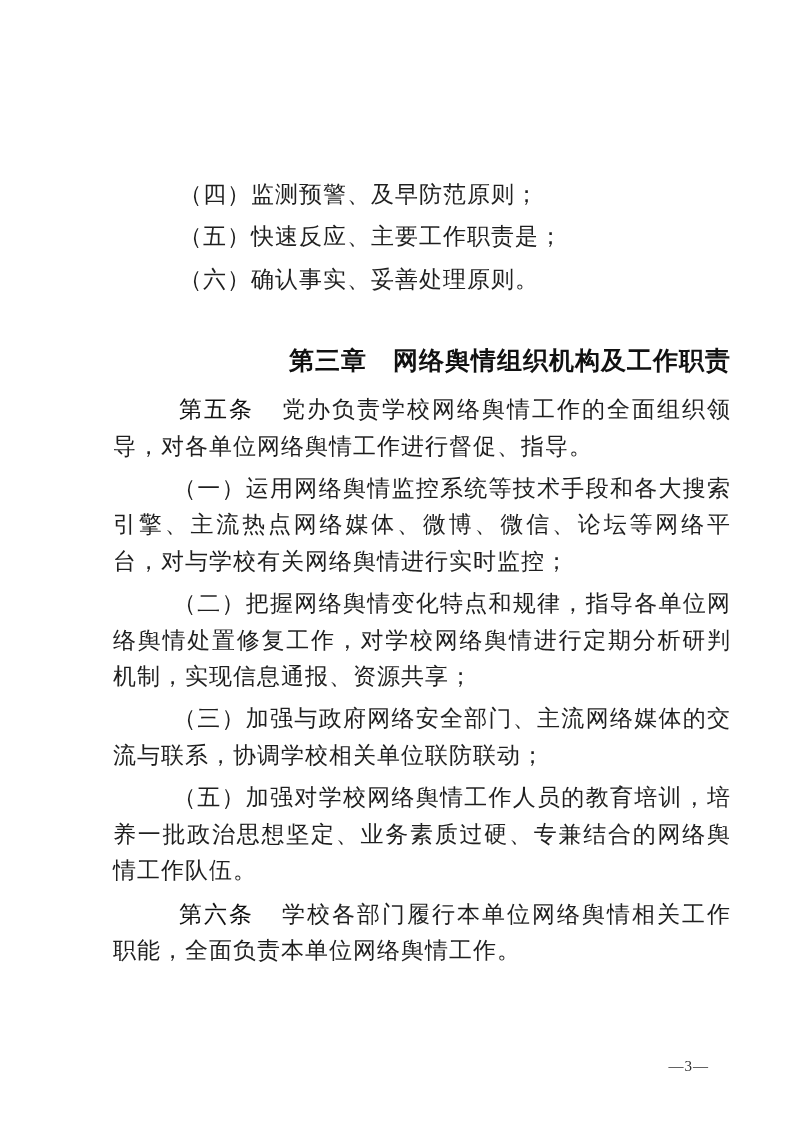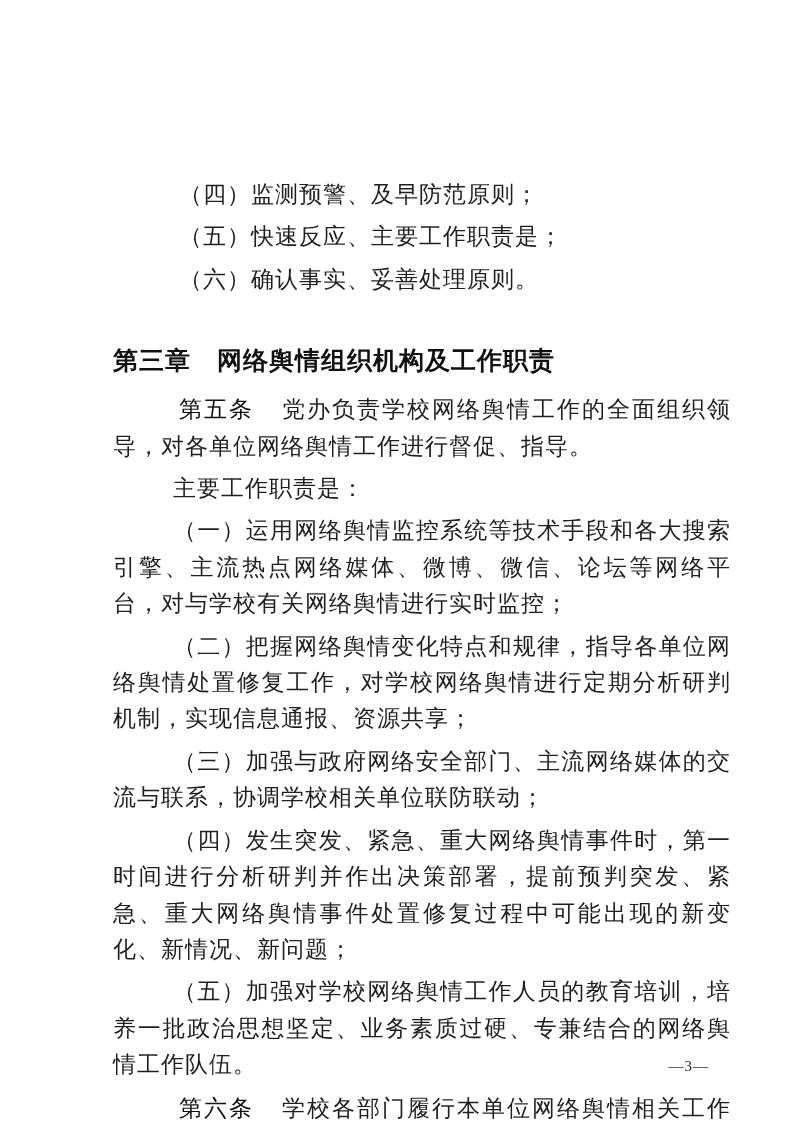--- a/index.html
+++ b/index.html
@@ -29,21 +29,21 @@
   }
   .principles .para { text-align: left; }
   .chapter-title {
     margin-top: 42px;
     margin-bottom: 11px;
     font-family: "Liberation Sans", "DejaVu Sans", sans-serif;
     font-weight: 700;
     font-size: 25px;
     line-height: 40px;
     letter-spacing: 1px;
-    text-align: left;
+    text-align: right;
     color: #111111;
   }
   .article-label {
     font-family: "Liberation Sans", "DejaVu Sans", sans-serif;
     font-weight: 400;
     color: #111111;
     margin-right: 22px;
   }
   .page-number {
     position: absolute;
@@ -65,26 +65,24 @@
     <div class="principles">
       <p class="para">（四）监测预警、及早防范原则；</p>
       <p class="para">（五）快速反应、主要工作职责是；</p>
       <p class="para">（六）确认事实、妥善处理原则。</p>
     </div>
 
     <h1 class="chapter-title">第三章　网络舆情组织机构及工作职责</h1>
 
     <p class="para"><span class="article-label">第五条</span><span>党办负责学校网络舆情工作的全面组织领导，对各单位网络舆情工作进行督促、指导。</span></p>
 
-    <p class="para">主要工作职责是：</p>
 
     <p class="para">（一）运用网络舆情监控系统等技术手段和各大搜索引擎、主流热点网络媒体、微博、微信、论坛等网络平台，对与学校有关网络舆情进行实时监控；</p>
     <p class="para">（二）把握网络舆情变化特点和规律，指导各单位网络舆情处置修复工作，对学校网络舆情进行定期分析研判机制，实现信息通报、资源共享；</p>
     <p class="para">（三）加强与政府网络安全部门、主流网络媒体的交流与联系，协调学校相关单位联防联动；</p>
-    <p class="para">（四）发生突发、紧急、重大网络舆情事件时，第一时间进行分析研判并作出决策部署，提前预判突发、紧急、重大网络舆情事件处置修复过程中可能出现的新变化、新情况、新问题；</p>
     <p class="para">（五）加强对学校网络舆情工作人员的教育培训，培养一批政治思想坚定、业务素质过硬、专兼结合的网络舆情工作队伍。</p>
 
     <p class="para"><span class="article-label">第六条</span><span>学校各部门履行本单位网络舆情相关工作职能，全面负责本单位网络舆情工作。</span></p>
 
   </div>
 
   <div class="page-number">—3—</div>
 </div>
 
 </body></html>

